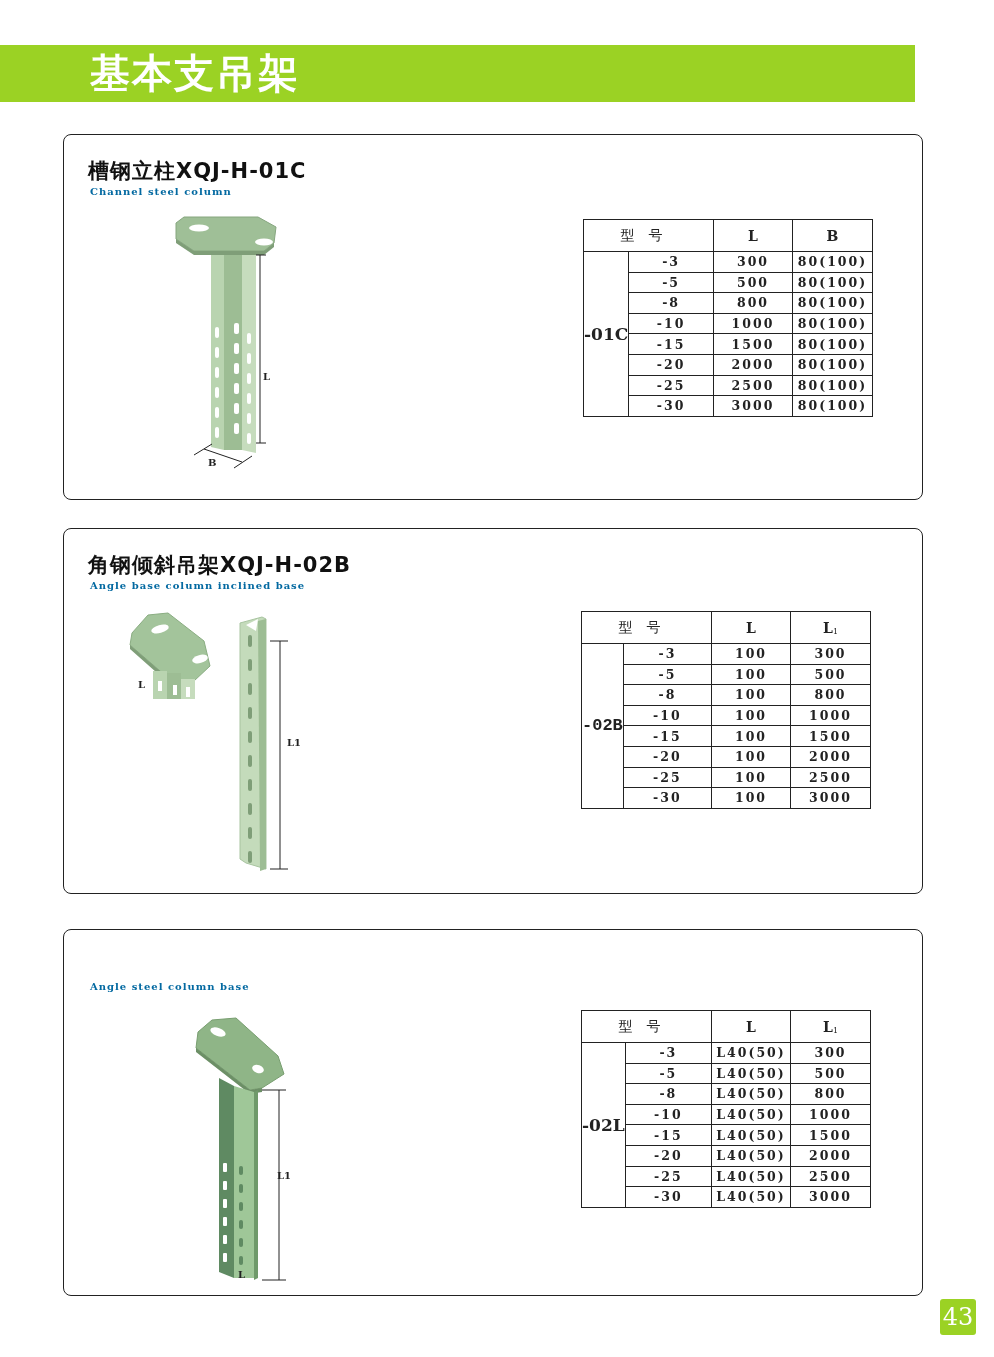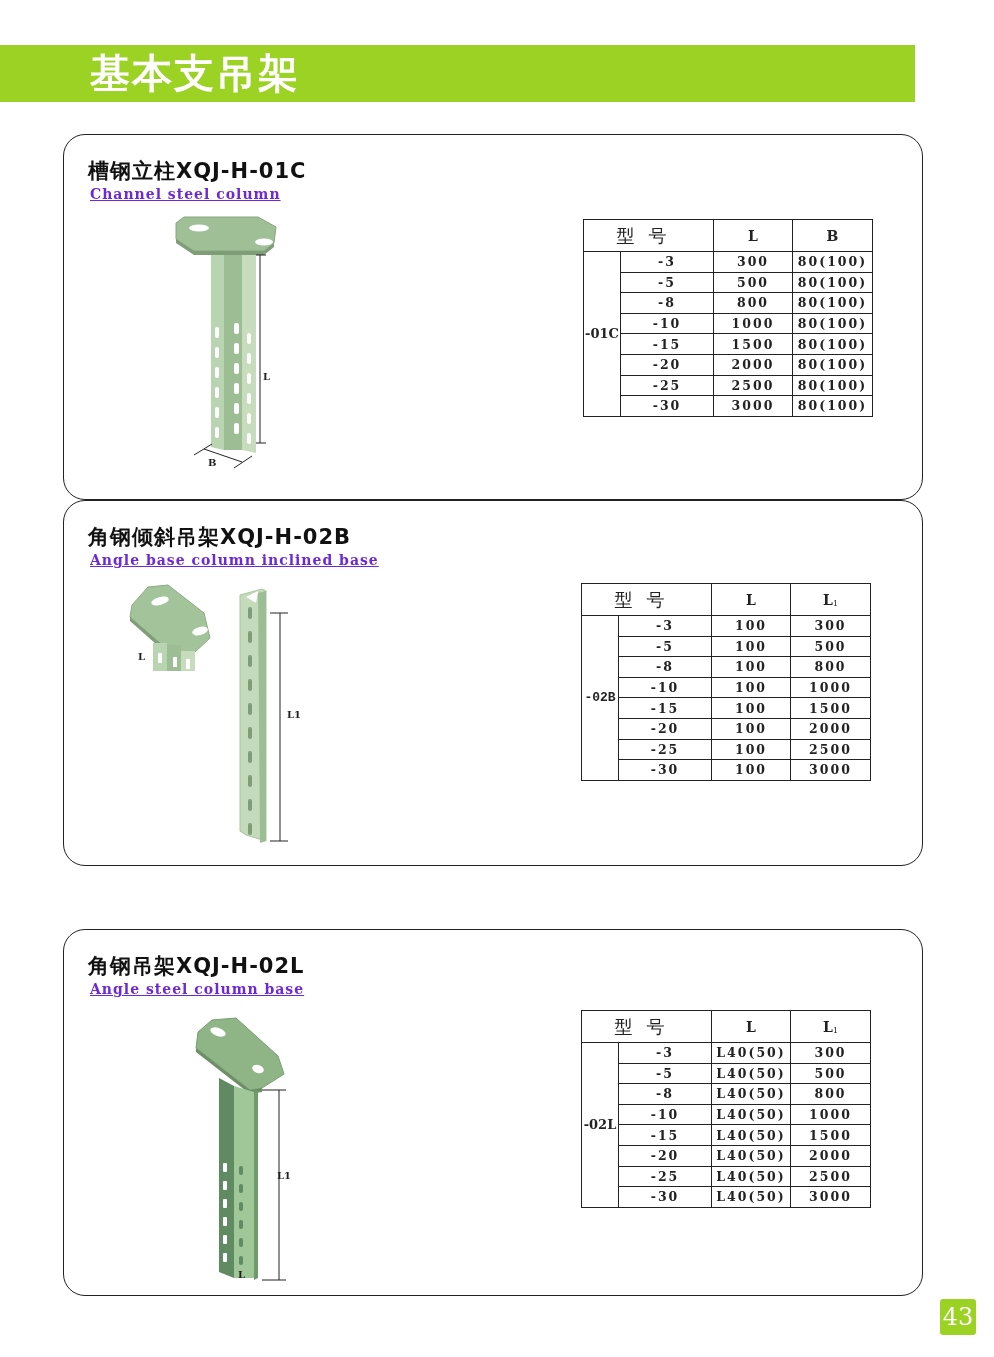--- a/index.html
+++ b/index.html
@@ -1,32 +1,32 @@
 <!DOCTYPE html>
 <html><head>
 <meta charset="utf-8">
 <style>
   html, body { margin:0; padding:0; }
   body { width:994px; height:1357px; background:#ffffff; position:relative; overflow:hidden;
          font-family:"DejaVu Sans", sans-serif; color:#1a1a1a; }
   .banner { position:absolute; left:0; top:45px; width:915px; height:57px; background:#9BD224; }
   .banner-title { position:absolute; left:90px; top:4px; font-size:40px; font-weight:bold; color:#ffffff;
                   letter-spacing:2px; line-height:48px; font-family:"DejaVu Sans", sans-serif; }
-  .panel { position:absolute; left:63px; width:858px; border:1.6px solid #222; border-radius:22px; background:#fff; }
+  .panel { position:absolute; left:63px; width:858px; border:1.6px solid #222; border-radius:8px; background:#fff; }
   .panel-title { position:absolute; left:24px; top:22px; font-size:21px; font-weight:bold; color:#111;
                  letter-spacing:1px; font-family:"DejaVu Sans", sans-serif; white-space:nowrap; }
-  .panel-sub { position:absolute; left:26px; top:51px; font-size:14px; font-weight:bold; color:#6d28d9;
-               letter-spacing:1px; font-family:"DejaVu Serif", serif; white-space:nowrap;text-decoration:underline; }
+  .panel-sub { position:absolute; left:26px; top:51px; font-size:10px; font-weight:bold; color:#0369a1;
+               letter-spacing:1px; font-family:"DejaVu Serif", serif; white-space:nowrap; }
   .spec { position:absolute; border-collapse:collapse; font-family:"DejaVu Serif", serif; font-size:12.5px;
           font-weight:bold; color:#222; }
   .spec td, .spec th { border:1.3px solid #222; padding:0; text-align:center; }
   .spec th { height:31px; font-size:14px; font-weight:bold; }
   .spec td { height:19.6px; letter-spacing:2px; }
-  .spec td.grp { letter-spacing:0; font-size:13px; text-align:center; padding-left:0; }
-  .spec th.model { letter-spacing:14px; font-weight:normal; font-family:"DejaVu Sans", sans-serif; font-size:18px; }
+  .spec td.grp { letter-spacing:0; font-size:17px; text-align:center; padding-left:0; }
+  .spec th.model { letter-spacing:14px; font-weight:normal; font-family:"DejaVu Sans", sans-serif; font-size:14px; }
   sub.s { font-size:8px; vertical-align:-1px; font-weight:normal; }
   .figure { position:absolute; }
   .dim-label { position:absolute; font-family:"DejaVu Serif", serif; font-weight:bold; font-size:10px; color:#222; }
   .page-num { position:absolute; left:940px; top:1299px; width:36px; height:36px; background:#9BD224;
               border-radius:3px; color:#fff; font-family:"DejaVu Serif", serif; font-weight:normal; font-size:24px;
               text-align:center; line-height:36px; }
 </style>
 </head>
 <body>
 
@@ -121,21 +121,21 @@
         </tr>
     <tr>
           <td>-30</td>
           <td>3000</td>
           <td>80(100)</td>
         </tr>
   </tbody>
     </table>
 </div>
 
-<div class="panel" style="top:500px; height:364px;">
+<div class="panel" style="top:528px; height:364px;">
   <div class="panel-title">角钢倾斜吊架XQJ-H-02B</div>
   <div class="panel-sub">Angle base column inclined base</div>
 
   <svg class="figure" style="left:60px; top:82px;" width="110" height="90" viewBox="0 0 110 90">
     <polygon points="8,22 24,4 44,2 80,30 86,55 70,70 50,72 6,34" fill="#a3c49b" stroke="#8aad82" stroke-width="1"></polygon>
     <polygon points="6,34 50,72 70,70 70,75 50,77 6,38" fill="#7f9e78"></polygon>
     <ellipse cx="36" cy="18" rx="9" ry="4" fill="#fff" transform="rotate(-15 36 18)"></ellipse>
     <ellipse cx="76" cy="48" rx="8" ry="4" fill="#fff" transform="rotate(-15 76 48)"></ellipse>
     <rect x="29" y="60" width="14" height="28" fill="#b9d4b0"></rect>
     <rect x="43" y="62" width="14" height="26" fill="#9dbd94"></rect>
@@ -213,21 +213,20 @@
     <tr>
           <td>-30</td>
           <td>100</td>
           <td>3000</td>
         </tr>
   </tbody>
     </table>
 </div>
 
 <div class="panel" style="top:929px; height:365px;">
-  <div class="panel-title">角钢吊架XQJ-H-02L</div>
   <div class="panel-sub">Angle steel column base</div>
 
   <svg class="figure" style="left:128px; top:86px;" width="110" height="270" viewBox="0 0 110 270">
     <polygon points="6,16 20,4 44,2 86,40 92,58 70,72 58,74 4,32" fill="#8fb587" stroke="#789e70" stroke-width="1"></polygon>
     <polygon points="4,32 58,74 70,72 70,76 58,78 4,36" fill="#6c8f66"></polygon>
     <ellipse cx="26" cy="16" rx="8" ry="4" fill="#fff" transform="rotate(20 26 16)"></ellipse>
     <ellipse cx="66" cy="53" rx="6" ry="4" fill="#fff" transform="rotate(20 66 53)"></ellipse>
     <polygon points="27,62 42,70 42,262 27,256" fill="#5f8a62"></polygon>
     <polygon points="42,70 62,76 62,262 42,262" fill="#9fc798"></polygon>
     <polygon points="62,76 66,74 66,262 62,264" fill="#6f9a6a"></polygon>

